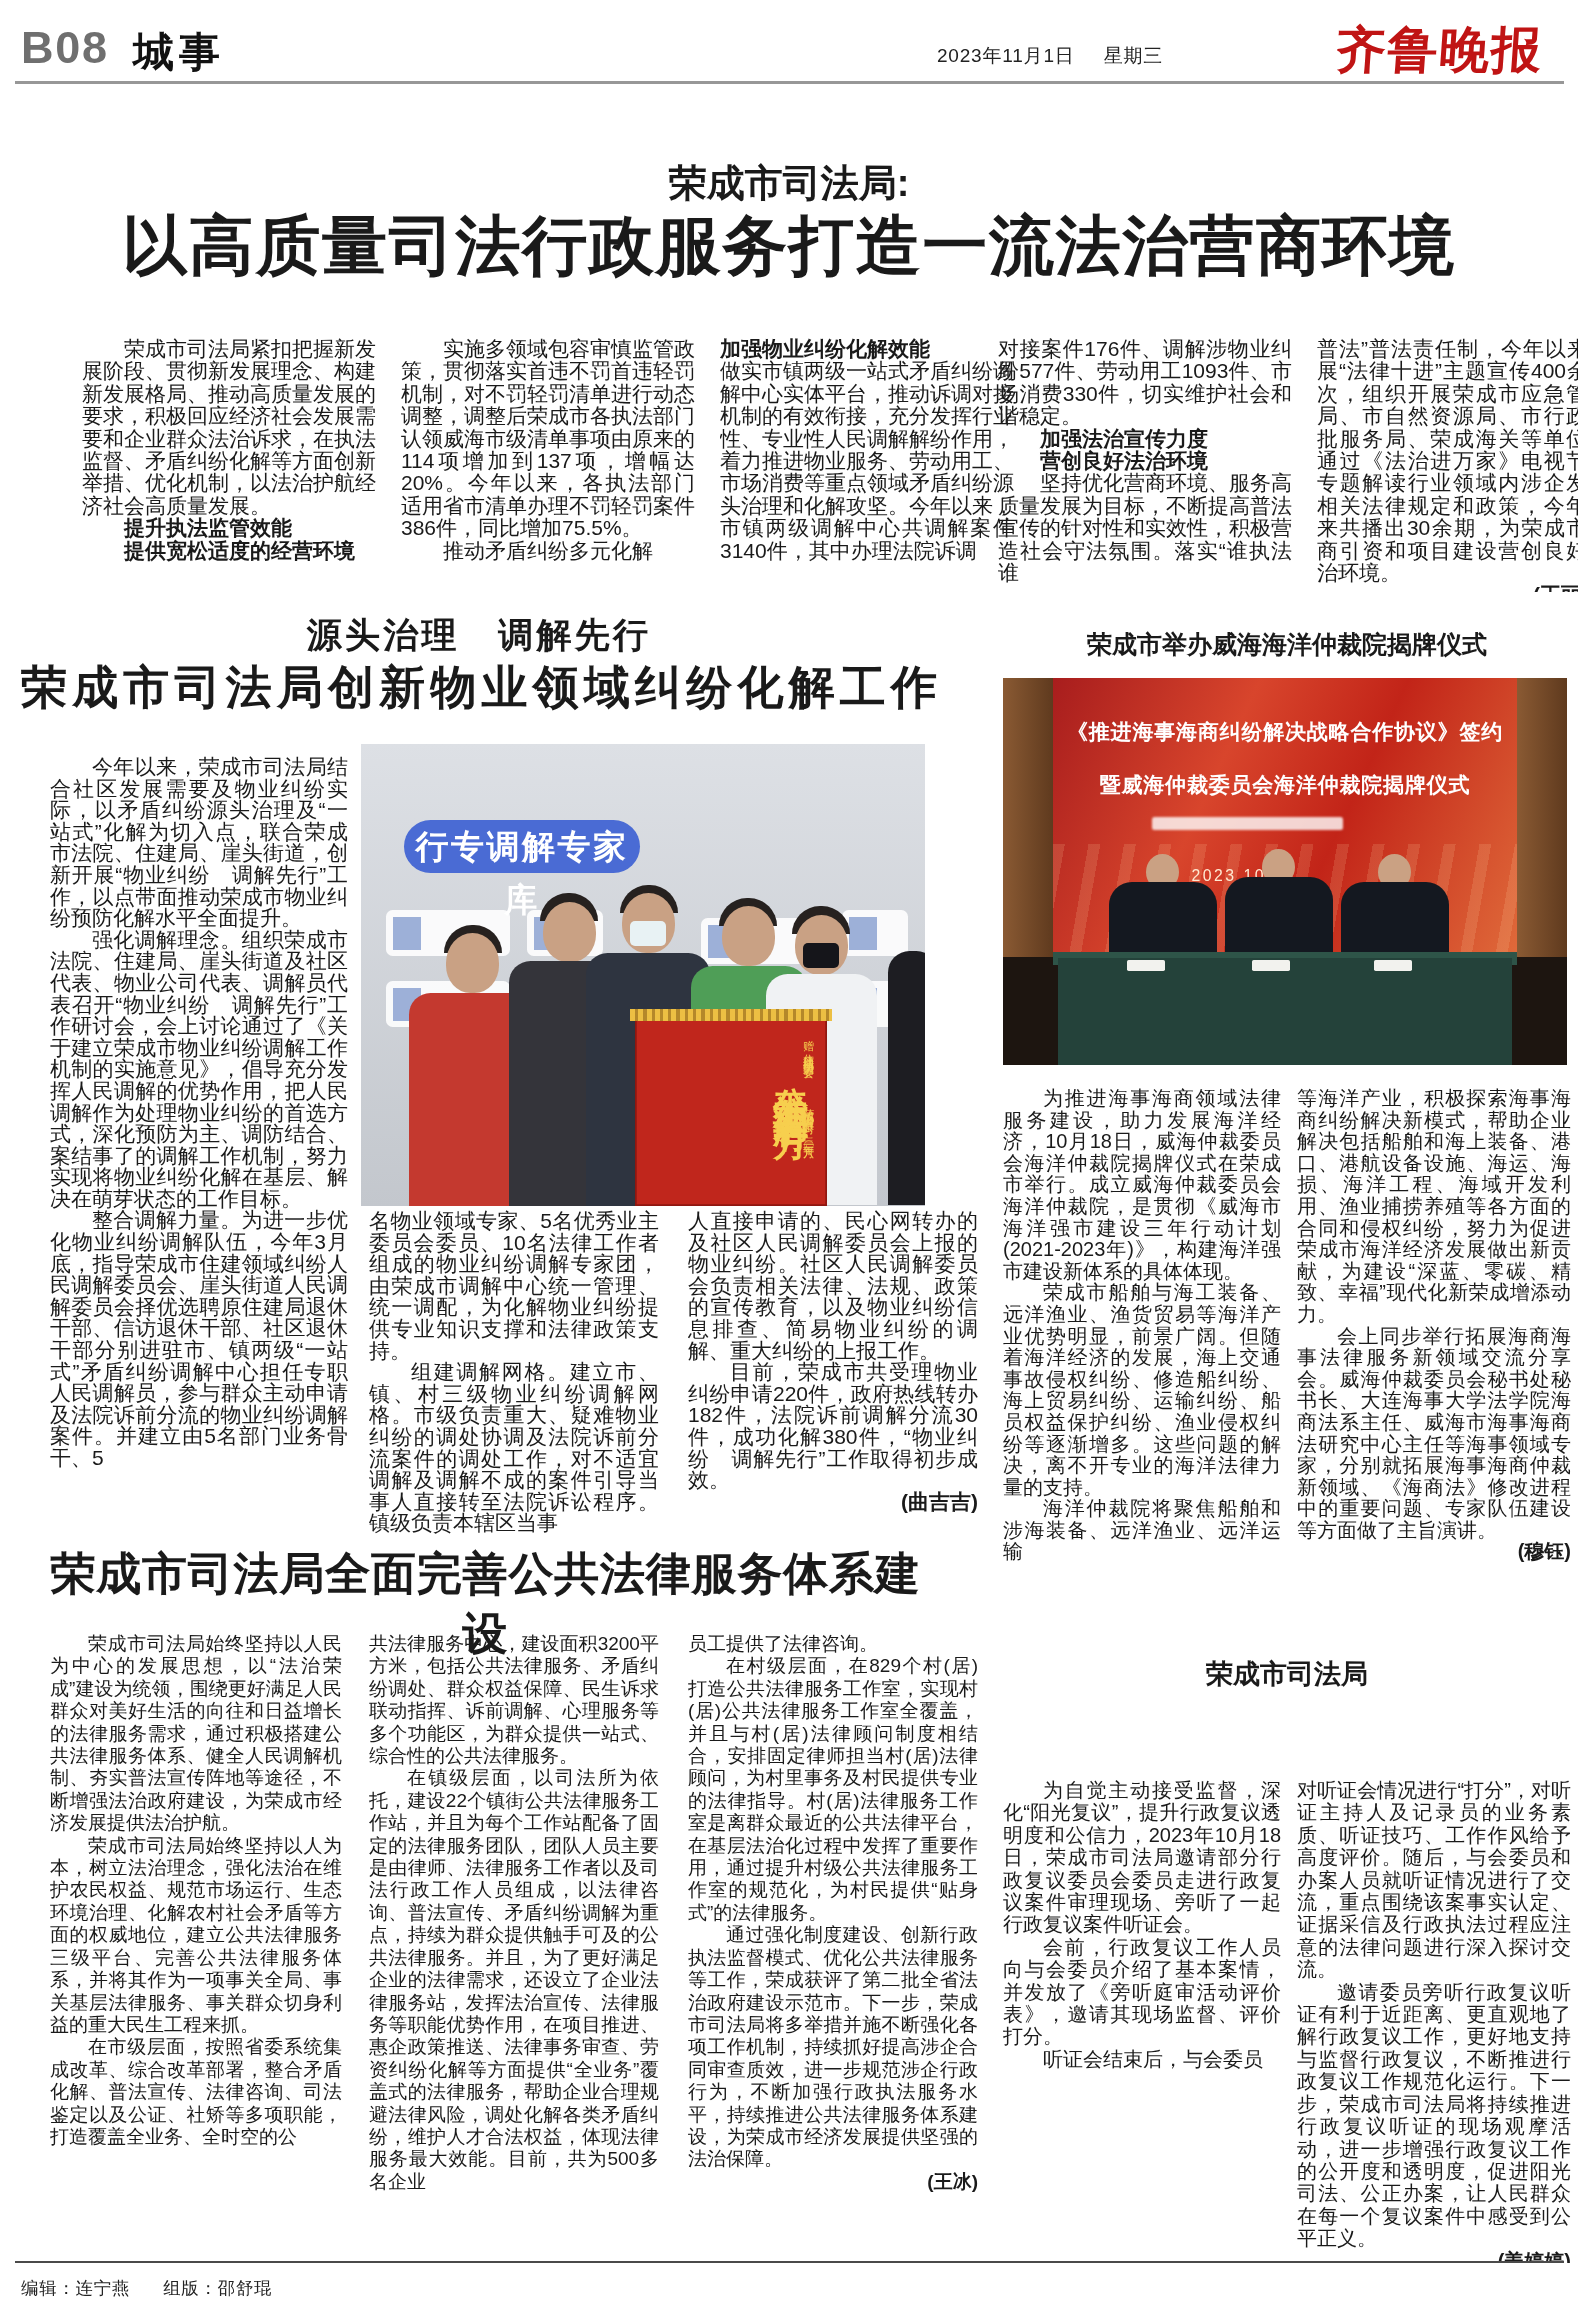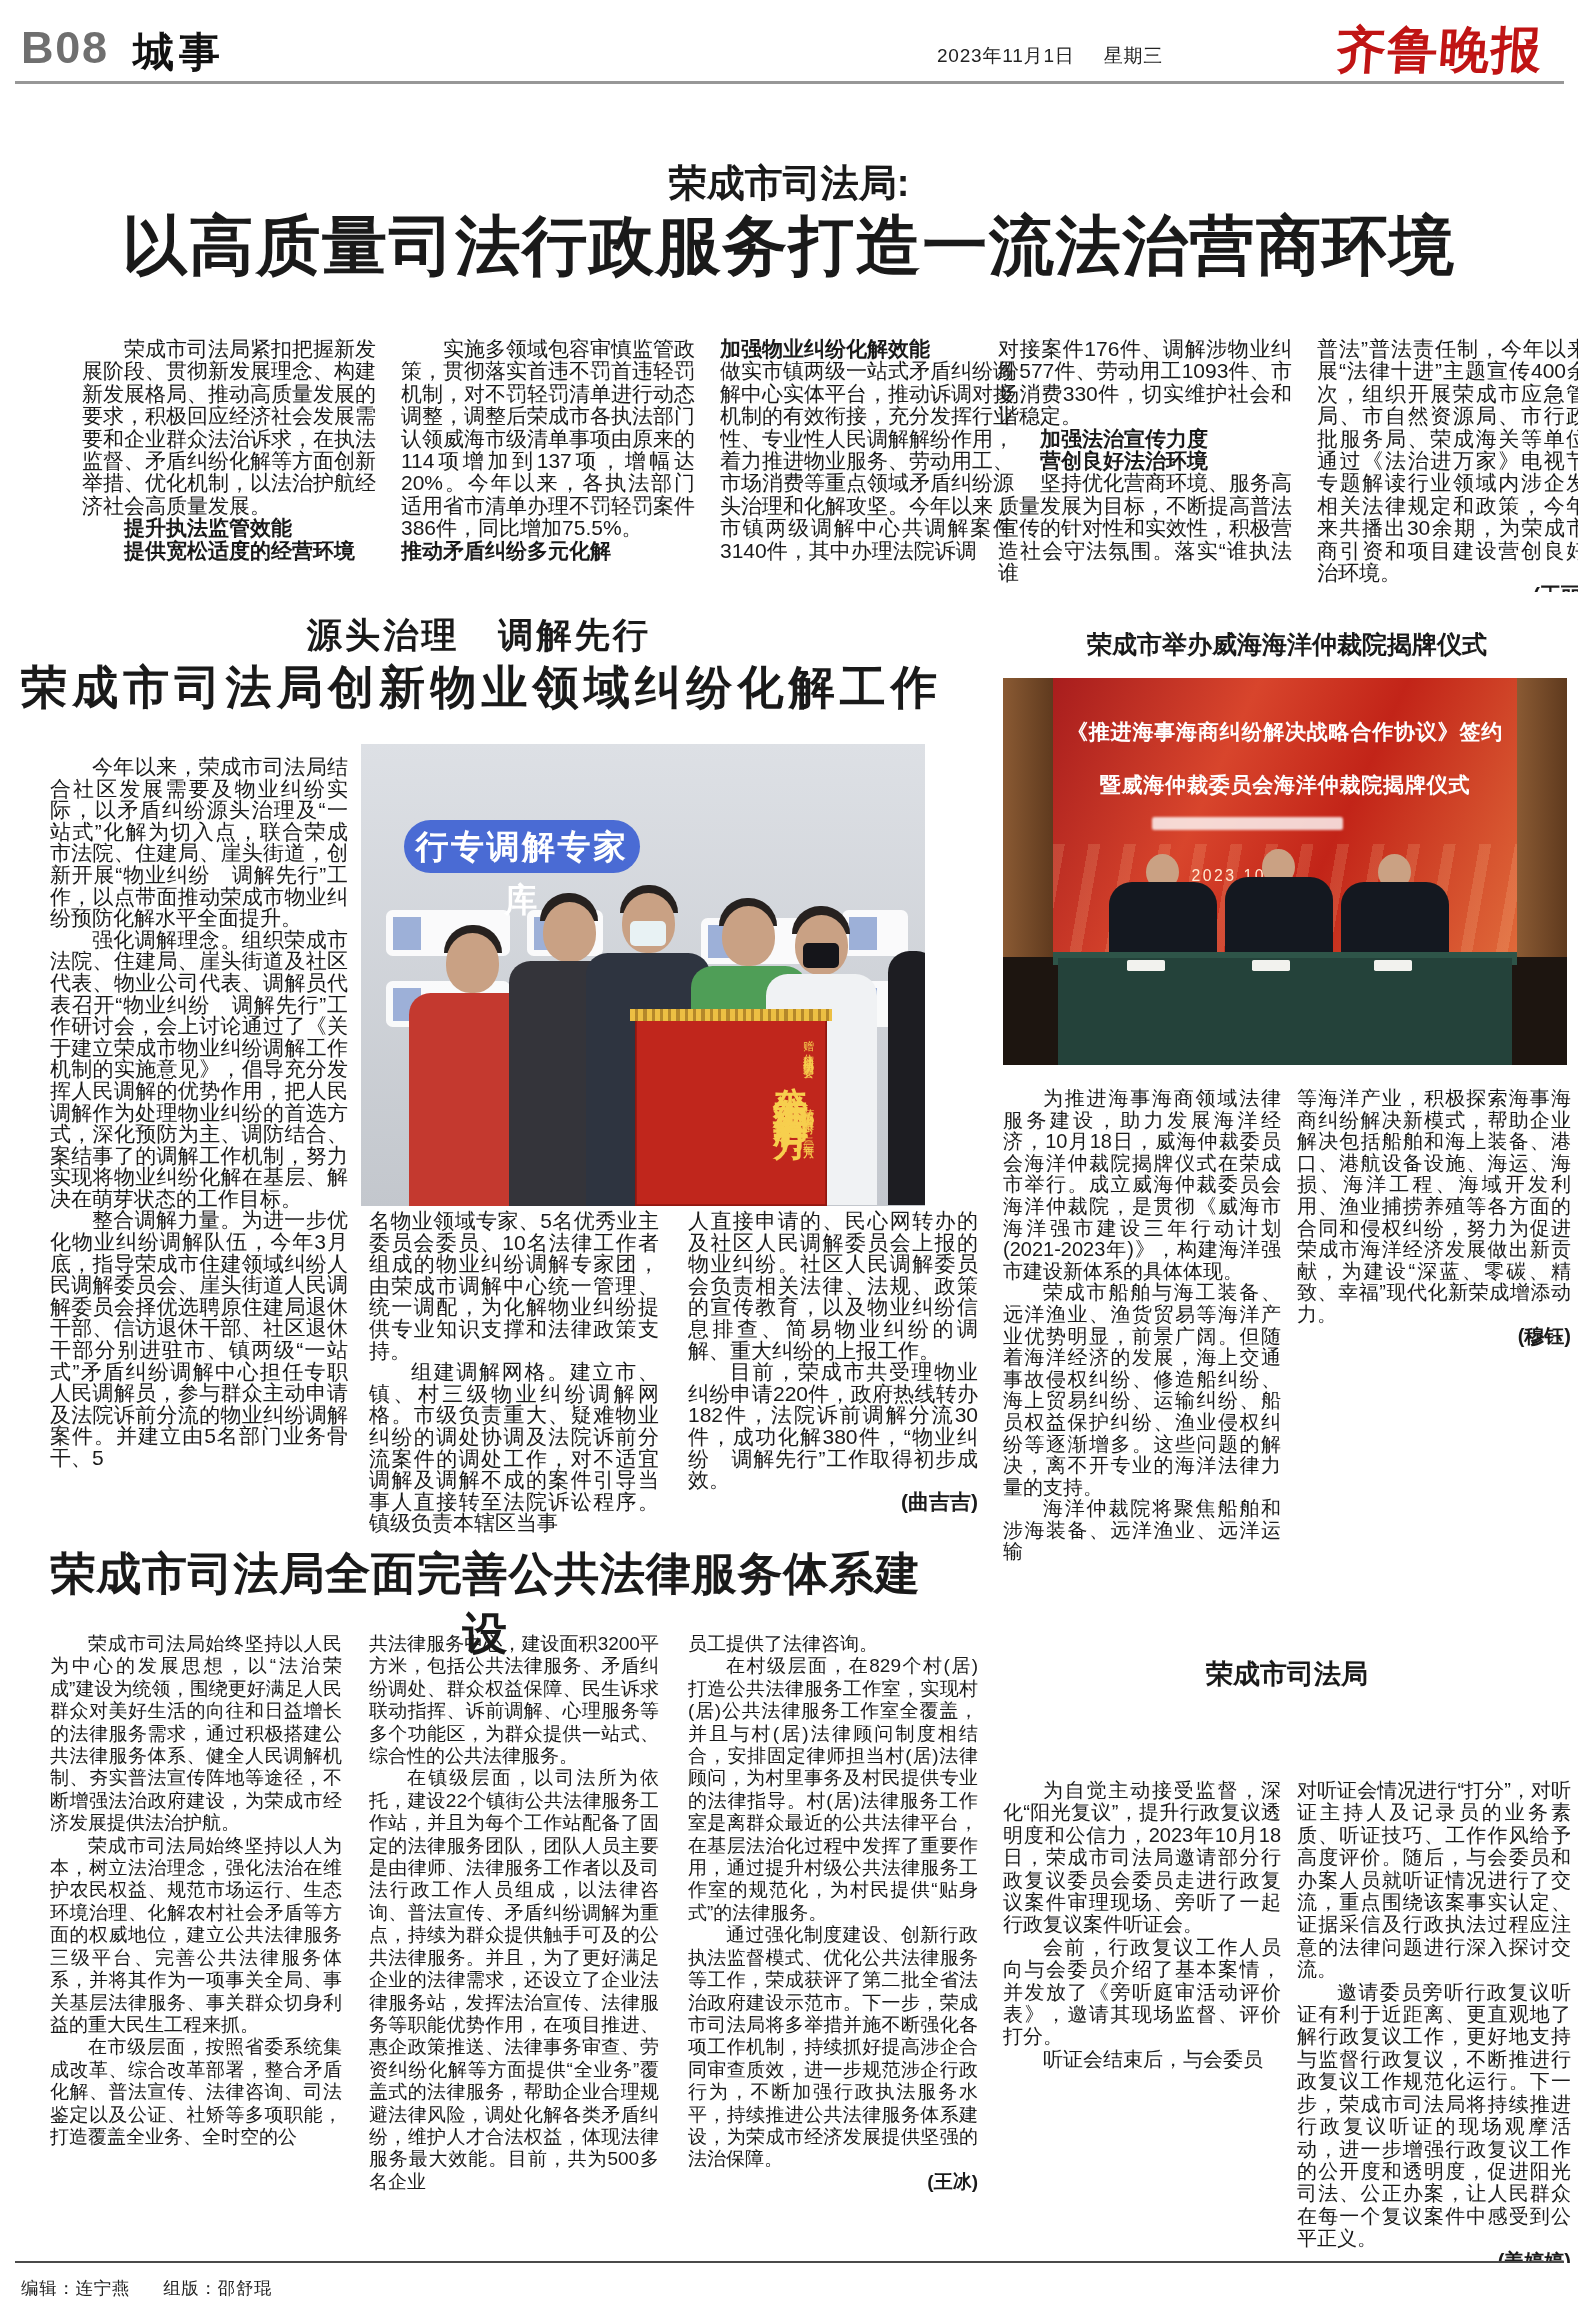--- a/index.html
+++ b/index.html
@@ -22,21 +22,21 @@
   .ml-headline{left:21px;top:657px;width:916px;font-size:46px;font-weight:bold;text-align:justify;text-align-last:justify;}
   .mr-title{left:1003px;top:628px;width:568px;text-align:center;font-size:25px;font-weight:bold;}
   .bl-headline{left:46px;top:1544px;width:879px;text-align:center;font-size:45px;font-weight:bold;letter-spacing:0.8px;}
   .br-title1{left:1003px;top:1656px;width:568px;text-align:center;font-size:27px;font-weight:bold;}
   .br-title2{left:1003px;top:1703px;width:568px;font-size:24px;font-weight:bold;text-align:justify;text-align-last:justify;}
   
   .col{position:absolute;text-align:justify;overflow:hidden;}
   .col p{margin:0;text-indent:2em;}
   .col p.cont{text-indent:0;}
   .col p.sub{font-weight:bold;}
-  .col p.sub-c{font-weight:bold;text-indent:0;}
+  .col p.sub-c{font-weight:normal;text-align:center;text-indent:0;}
   .col p.byline{text-align:right;font-weight:bold;text-indent:0;}
   .tcol{top:338px;width:294px;height:254px;font-size:21px;line-height:22.4px;margin-left:32px;}
   .mlc1{left:50px;top:756px;width:298px;height:788px;font-size:21px;line-height:21.6px;}
   .mlc{top:1210px;width:290px;height:333px;font-size:21px;line-height:21.6px;}
   .mrc{top:1088px;width:278px;height:565px;font-size:20px;line-height:21.6px;}
   .blc{top:1633px;width:292px;height:613px;font-size:19px;line-height:22.4px;}
   .brc{top:1779px;width:278px;height:484px;font-size:20px;line-height:22.4px;}
   
   .footer-text{left:21px;top:2276px;font-size:17.4px;color:#222;letter-spacing:0.8px;}
   .footer-text span{margin-right:33px;}
@@ -209,20 +209,21 @@
     <div class="sp-paper" style="left:249px"></div>
     <div class="sp-paper" style="left:371px"></div>
   </div>
   <div class="col mrc" style="left:1003px">
     <p>为推进海事海商领域法律服务建设，助力发展海洋经济，10月18日，威海仲裁委员会海洋仲裁院揭牌仪式在荣成市举行。成立威海仲裁委员会海洋仲裁院，是贯彻《威海市海洋强市建设三年行动计划(2021-2023年)》，构建海洋强市建设新体系的具体体现。</p>
     <p>荣成市船舶与海工装备、远洋渔业、渔货贸易等海洋产业优势明显，前景广阔。但随着海洋经济的发展，海上交通事故侵权纠纷、修造船纠纷、海上贸易纠纷、运输纠纷、船员权益保护纠纷、渔业侵权纠纷等逐渐增多。这些问题的解决，离不开专业的海洋法律力量的支持。</p>
     <p>海洋仲裁院将聚焦船舶和涉海装备、远洋渔业、远洋运输</p>
   </div>
   <div class="col mrc" style="left:1297px;width:274px">
     <p class="cont">等海洋产业，积极探索海事海商纠纷解决新模式，帮助企业解决包括船舶和海上装备、港口、港航设备设施、海运、海损、海洋工程、海域开发利用、渔业捕捞养殖等各方面的合同和侵权纠纷，努力为促进荣成市海洋经济发展做出新贡献，为建设“深蓝、零碳、精致、幸福”现代化新荣成增添动力。</p>
+    <p>会上同步举行拓展海商海事法律服务新领域交流分享会。威海仲裁委员会秘书处秘书长、大连海事大学法学院海商法系主任、威海市海事海商法研究中心主任等海事领域专家，分别就拓展海事海商仲裁新领域、《海商法》修改进程中的重要问题、专家队伍建设等方面做了主旨演讲。</p>
     <p class="byline">(穆钰)</p>
   </div>
 
   <div class="abs bl-headline">荣成市司法局全面完善公共法律服务体系建设</div>
   <div class="col blc" style="left:50px">
     <p>荣成市司法局始终坚持以人民为中心的发展思想，以“法治荣成”建设为统领，围绕更好满足人民群众对美好生活的向往和日益增长的法律服务需求，通过积极搭建公共法律服务体系、健全人民调解机制、夯实普法宣传阵地等途径，不断增强法治政府建设，为荣成市经济发展提供法治护航。</p>
     <p>荣成市司法局始终坚持以人为本，树立法治理念，强化法治在维护农民权益、规范市场运行、生态环境治理、化解农村社会矛盾等方面的权威地位，建立公共法律服务三级平台、完善公共法律服务体系，并将其作为一项事关全局、事关基层法律服务、事关群众切身利益的重大民生工程来抓。</p>
     <p>在市级层面，按照省委系统集成改革、综合改革部署，整合矛盾化解、普法宣传、法律咨询、司法鉴定以及公证、社矫等多项职能，打造覆盖全业务、全时空的公</p>
   </div>
   <div class="col blc" style="left:369px;width:290px">

